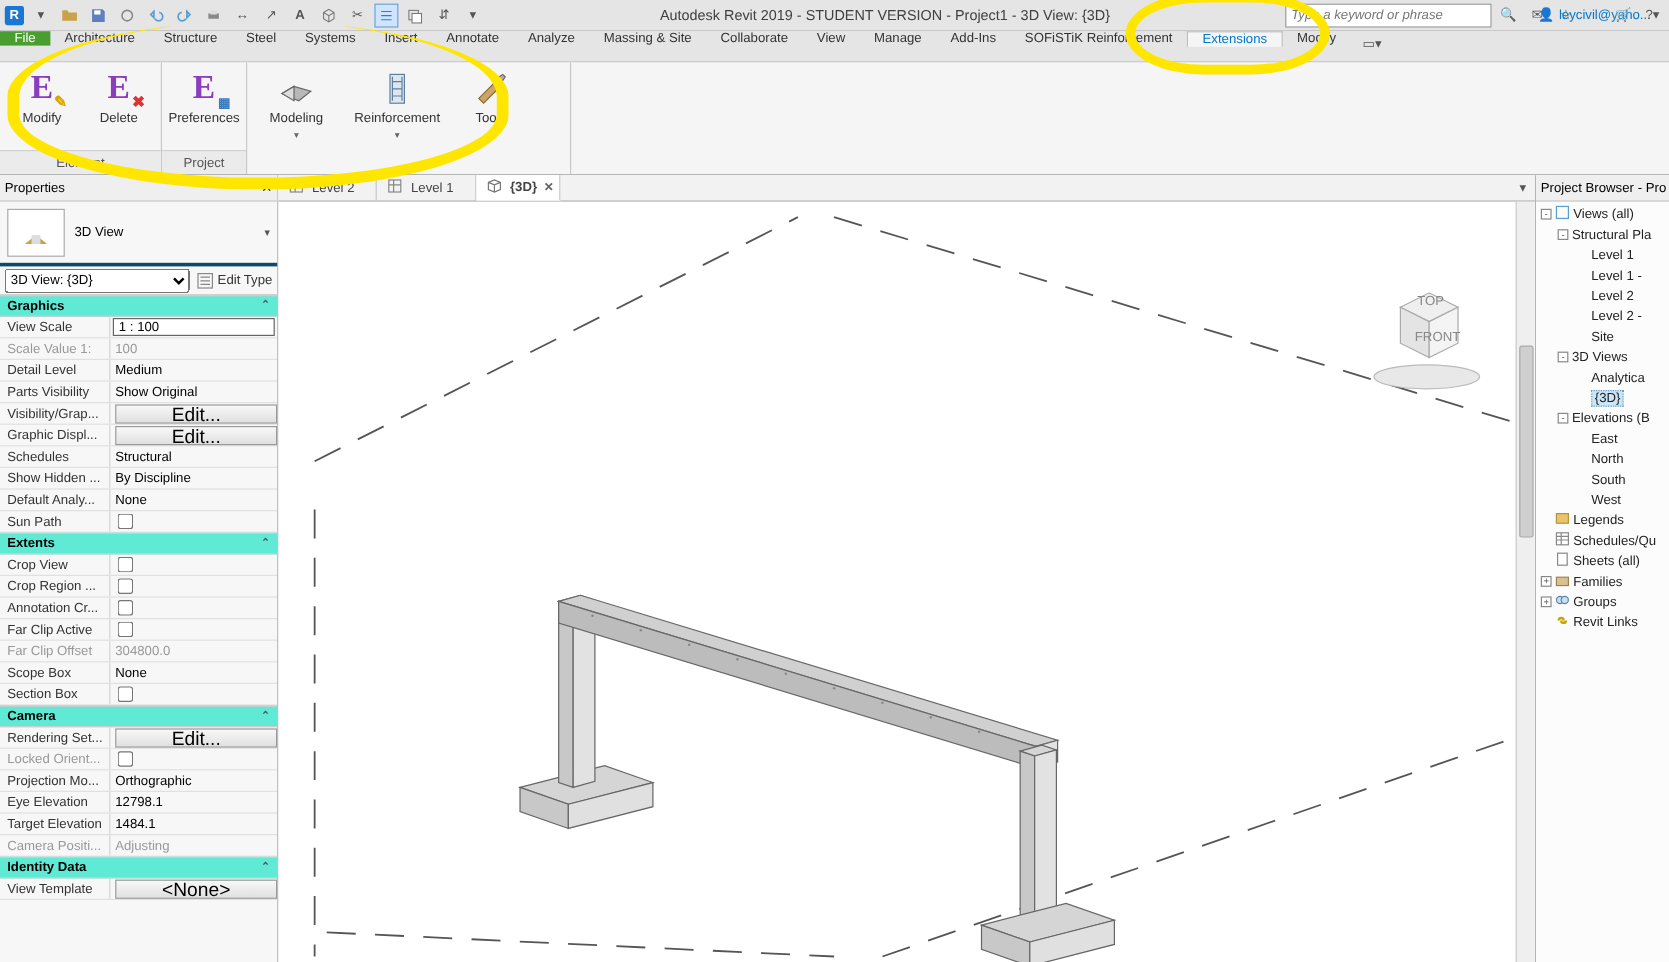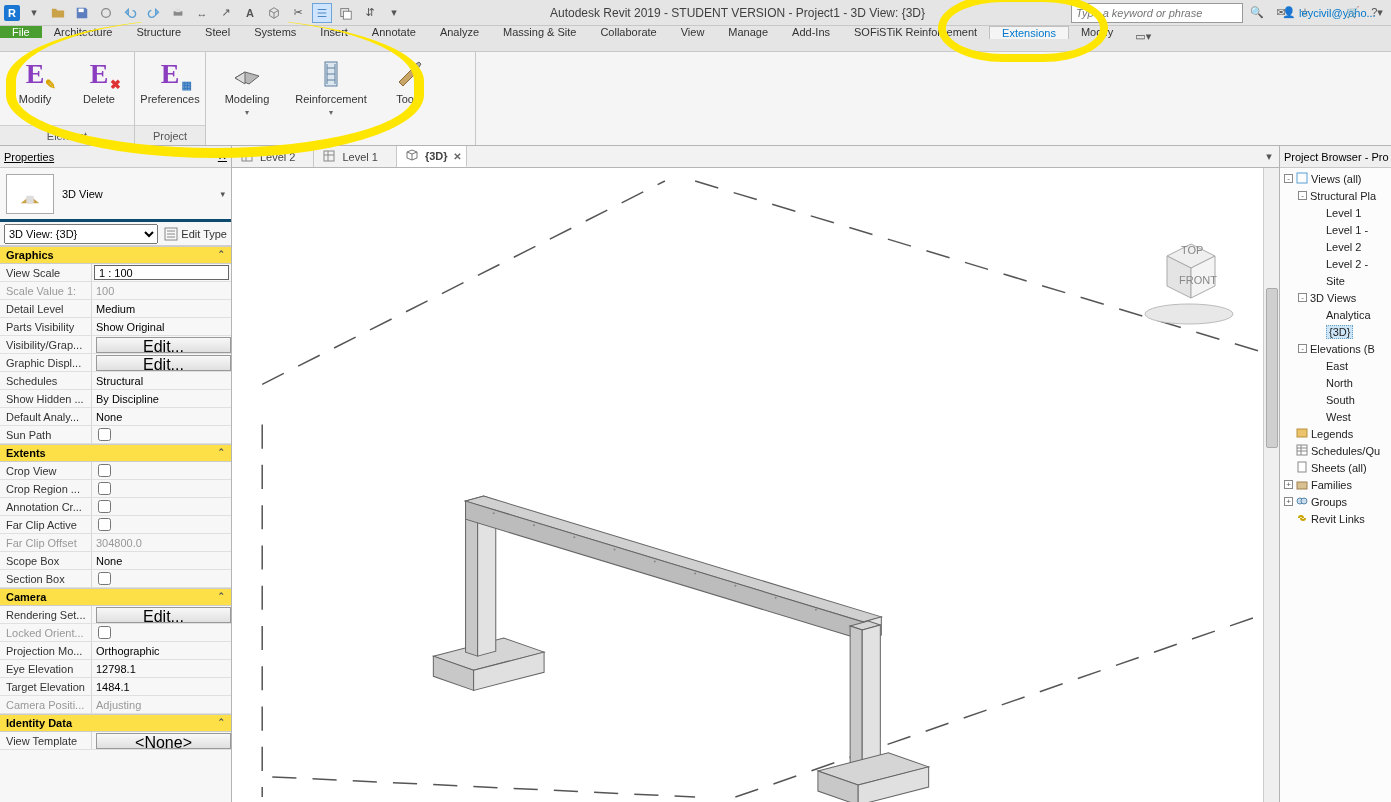--- a/index.html
+++ b/index.html
@@ -34,29 +34,29 @@
 .big-btn .icon { width: 32px; height: 32px; display: flex; align-items: center; justify-content: center; }
 .big-btn .icon.e { font-family: Georgia, serif; font-size: 28px; font-weight: bold; color: #8a3dbf; position: relative; }
 .big-btn .lbl { font-size: 11px; color: #333; line-height: 1.1; }
 .big-btn .arrow { font-size: 8px; color: #666; }
 
 
 .workspace { display: flex; height: calc(100% - 146px); }
 
 
 .props { width: 232px; background: #f7f7f7; border-right: 1px solid #b3b3b3; display: flex; flex-direction: column; }
-.props-head { height: 22px; display: flex; align-items: center; justify-content: space-between; padding: 0 4px; background: #efefef; border-bottom: 1px solid #c8c8c8; text-decoration: underline; }
+.props-head { height: 22px; display: flex; align-items: center; justify-content: space-between; padding: 0 4px; background: #efefef; border-bottom: 1px solid #c8c8c8; }
 .type-sel { height: 54px; display: flex; align-items: center; gap: 8px; padding: 6px; border-bottom: 3px solid #0c4a6e; }
 .type-sel .thumb { width: 48px; height: 40px; background: #fff; border: 1px solid #aaa; display: flex; align-items: center; justify-content: center; }
 .type-sel .thumb svg { width: 30px; height: 26px; }
 .instance-row { height: 24px; display: flex; align-items: center; gap: 6px; padding: 0 4px; border-bottom: 1px solid #d0d0d0; }
 .instance-row select { flex: 1; height: 20px; font-size: 11px; }
 .edit-type { display: flex; align-items: center; gap: 3px; cursor: pointer; color: #333; }
 .prop-grid { flex: 1; overflow: auto; }
-.prop-cat { background: #fde047; font-weight: bold; padding: 2px 6px; border-top: 1px solid #ccc; border-bottom: 1px solid #ccc; display: flex; justify-content: space-between; }
+.prop-cat { background: #5eead4; font-weight: bold; padding: 2px 6px; border-top: 1px solid #ccc; border-bottom: 1px solid #ccc; display: flex; justify-content: space-between; }
 .prop-row { display: flex; height: 18px; border-bottom: 1px solid #e0e0e0; }
 .prop-row .k { width: 92px; padding-left: 6px; white-space: nowrap; overflow: hidden; text-overflow: ellipsis; color: #333; border-right: 1px solid #d5d5d5; display: flex; align-items: center; }
 .prop-row .v { flex: 1; padding-left: 4px; display: flex; align-items: center; }
 .prop-row .v.boxed { background: #fff; border: 1px solid #666; margin: 1px 2px; }
 .prop-row .v button { width: 100%; height: 16px; background: linear-gradient(#f8f8f8,#e0e0e0); border: 1px solid #999; font-size: 16px; }
 .prop-row .v input[type=checkbox] { margin-left: 2px; }
 .prop-row.dim .k, .prop-row.dim .v { color: #999; }
 
 
 .center { flex: 1; background: #fff; display: flex; flex-direction: column; position: relative; }

